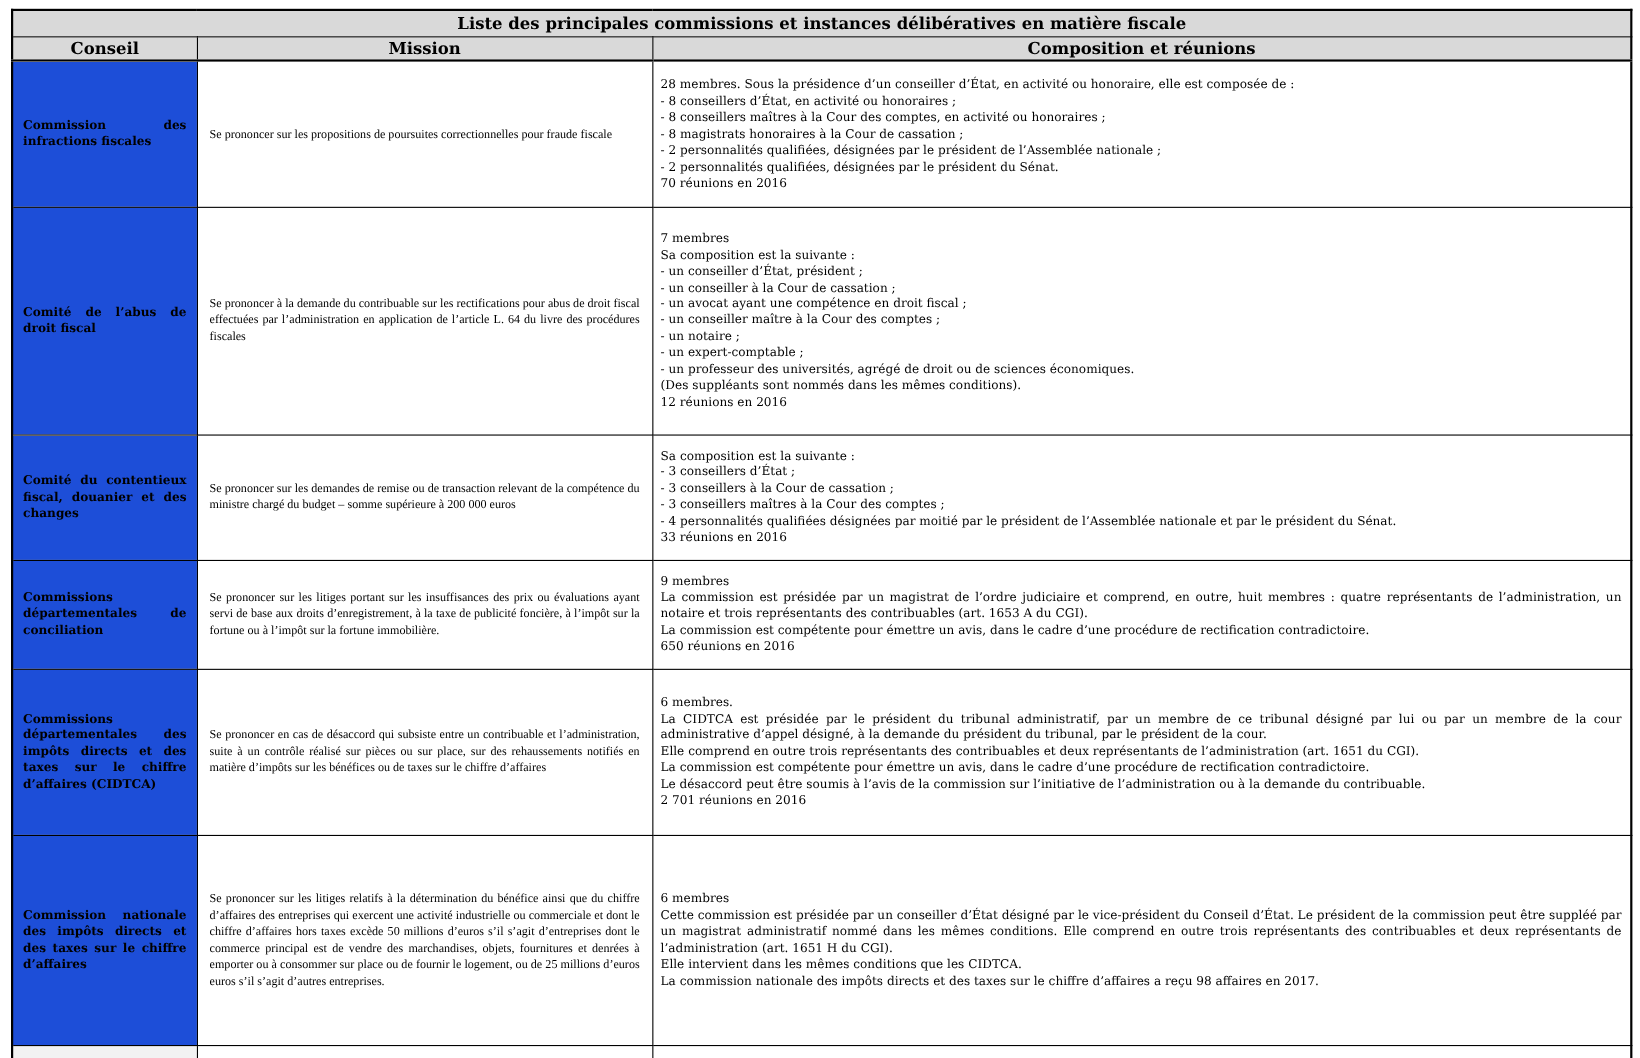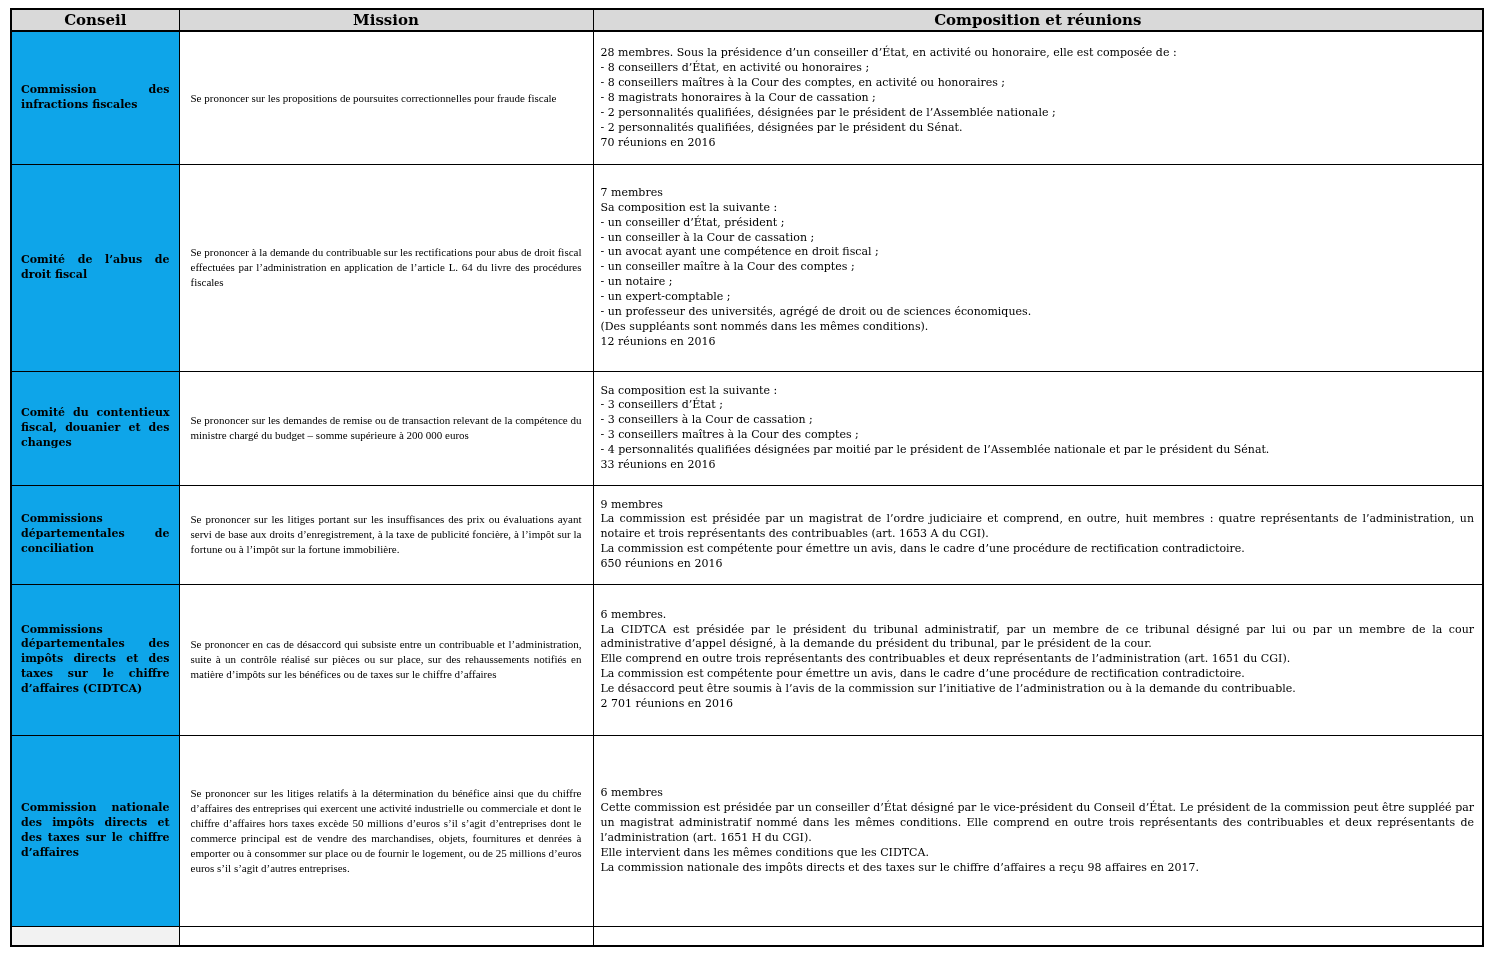--- a/index.html
+++ b/index.html
@@ -46,21 +46,21 @@
   tr.header-row th {
     background: #d9d9d9;
     font-weight: bold;
     font-size: 15px;
     text-align: center;
     height: 18px;
     padding: 0 4px;
     border-bottom: 2px solid #000000;
   }
   td.instance-cell {
-    background: #0ea5e9;
+    background: #1d4ed8;
     font-weight: bold;
     text-align: justify;
     padding: 2px 9px 2px 9px;
   }
   td.mission-cell {
     background: #ffffff;
     text-align: justify;
     padding: 2px 11px 2px 11px;
     font-family: Liberation Serif, serif;
   }
@@ -80,20 +80,23 @@
 
 <div class="table-wrap">
   <table class="fiscal-table">
     <colgroup>
       <col class="c-instance">
       <col class="c-mission">
       <col class="c-composition">
     </colgroup>
 
     <tbody>
+        <tr class="title-row">
+      <th colspan="3">Liste des principales commissions et instances délibératives en matière fiscale</th>
+    </tr>
 
     <tr class="header-row">
       <th>Conseil</th>
       <th>Mission</th>
       <th>Composition et réunions</th>
     </tr>
 
     <tr class="data-row" style="height:133px;">
       <td class="instance-cell">Commission des infractions fiscales</td>
       <td class="mission-cell">

